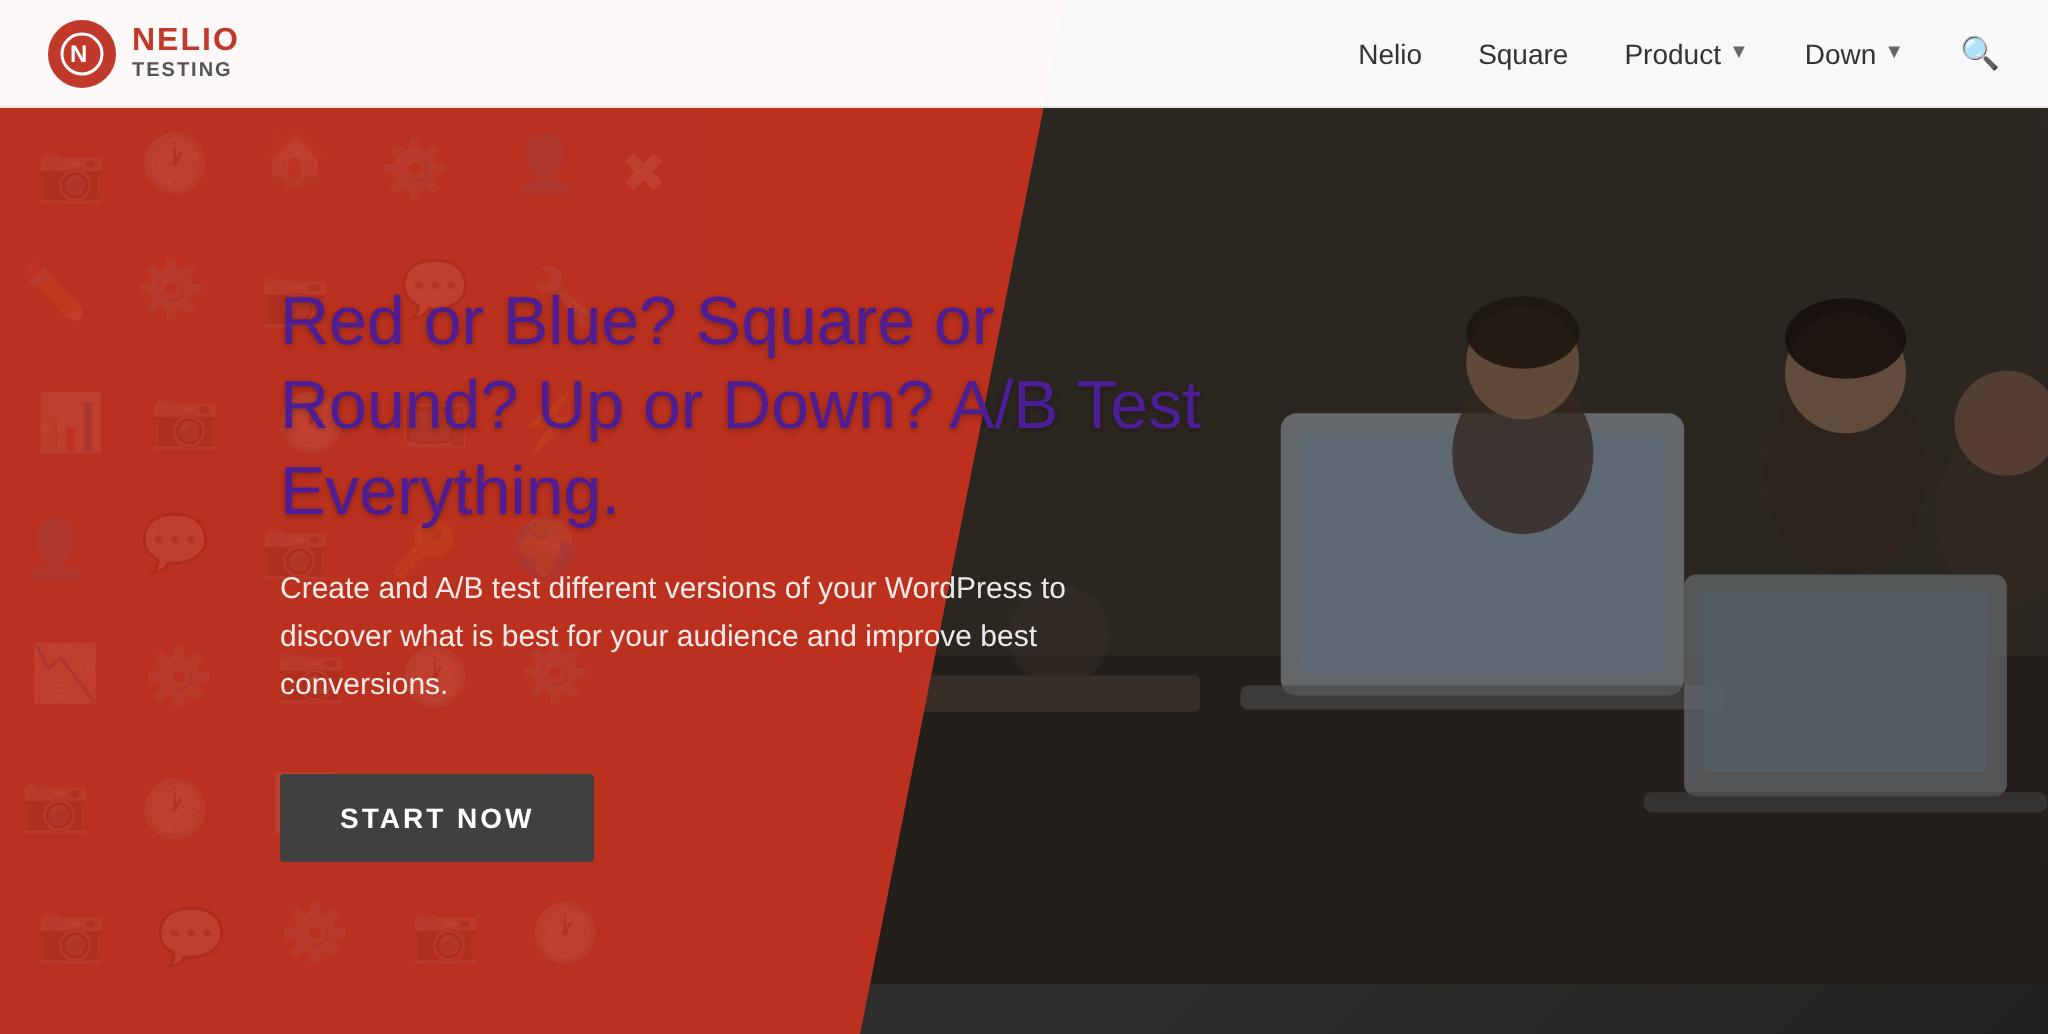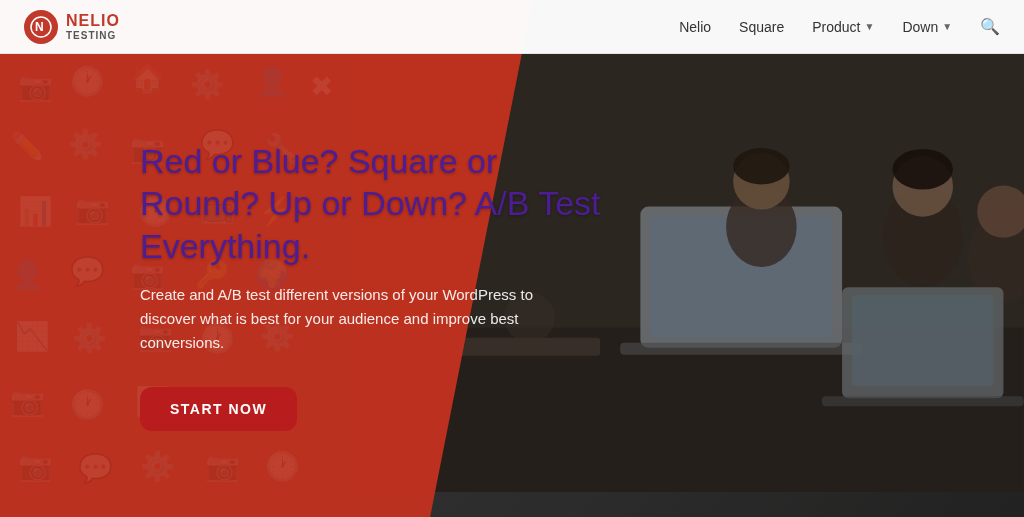--- a/index.html
+++ b/index.html
@@ -194,30 +194,30 @@
     .hero-subtext {
       font-size: 15px;
       line-height: 1.6;
       color: rgba(255,255,255,0.9);
       margin-bottom: 32px;
       max-width: 430px;
     }
 
     .cta-button {
       display: inline-block;
-      background: #b91c1c;
+      background: #404040;
       color: #fff;
       padding: 14px 30px;
       font-size: 14px;
       font-weight: 700;
       text-transform: uppercase;
       letter-spacing: 1.5px;
       cursor: pointer;
       border: none;
-      border-radius: 12px;
+      border-radius: 2px;
       transition: background 0.2s;
     }
   </style>
 </head>
 <body>
 
 <div class="hero">
 
   <div class="hero-bg">
 

